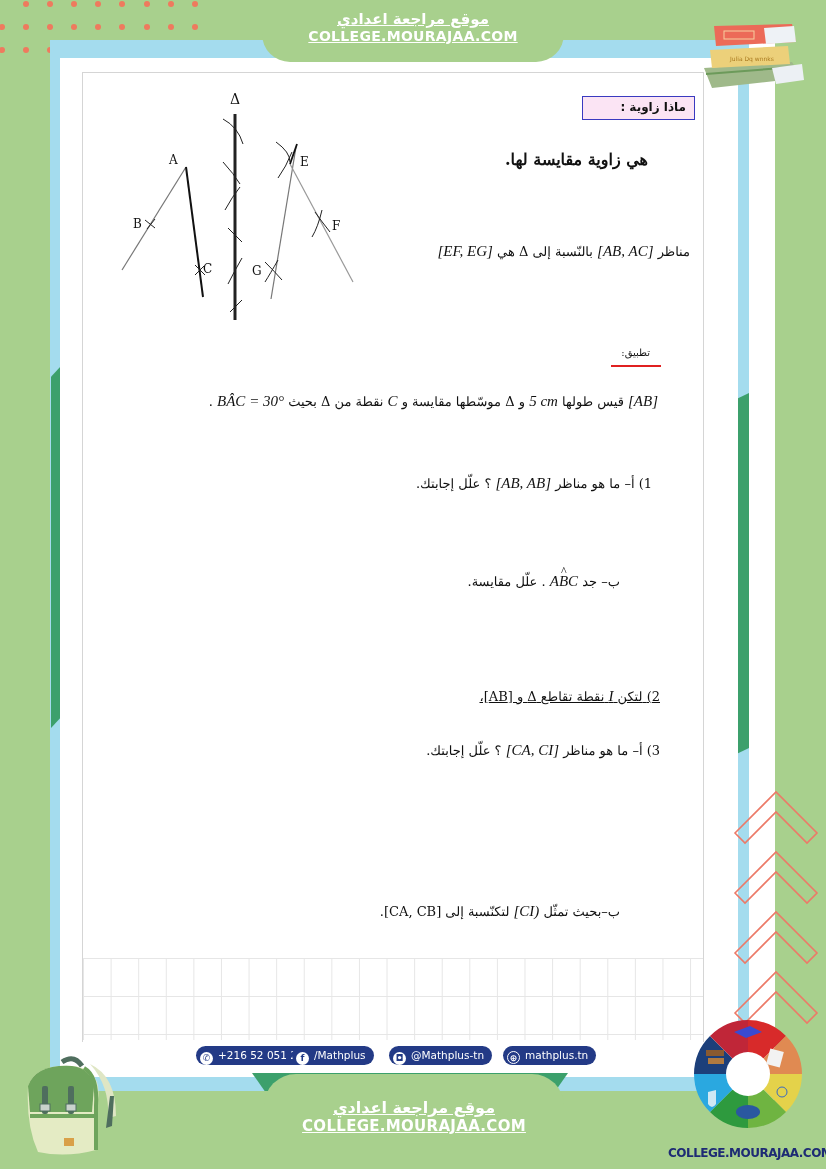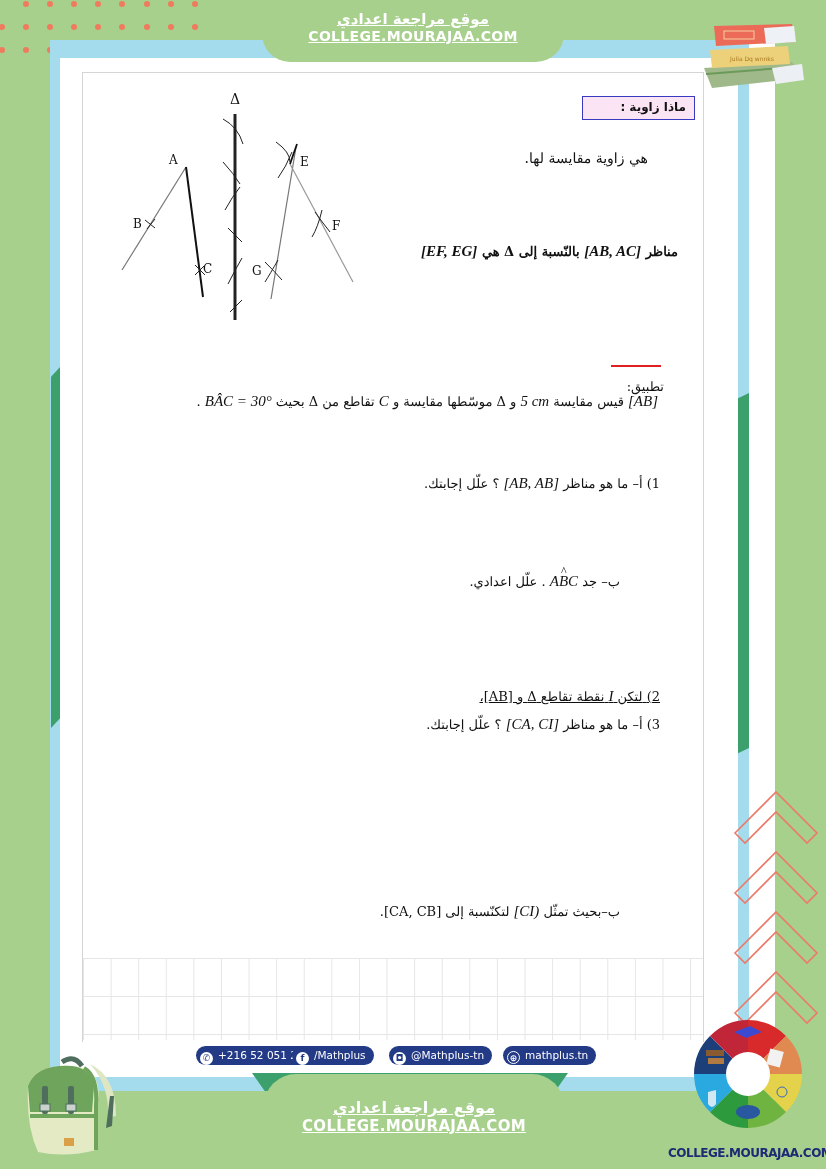--- a/index.html
+++ b/index.html
@@ -28,22 +28,22 @@
   .bottom-strip-dark { position: absolute; left: 252px; top: 1073px; width: 316px; height: 18px; background: #3ca06c; clip-path: polygon(0 0, 100% 0, 96% 100%, 4% 100%); }
   .pill-bottom { position: absolute; left: 264px; top: 1074px; width: 300px; height: 95px; background: #a8d08d; border-radius: 32px 32px 0 0; text-align: center; color: #fff; }
   .pill-bottom .ar { font-family: "DejaVu Sans", sans-serif; font-size: 16px; font-weight: bold; margin-top: 24px; text-decoration: underline; direction: rtl; }
   .pill-bottom .url { font-family: "DejaVu Sans", sans-serif; font-size: 15px; font-weight: bold; text-decoration: underline; letter-spacing: 0.3px; }
 
   .section-box { position: absolute; left: 582px; top: 96px; width: 113px; height: 24px; background: #fbe4f4; border: 1.5px solid #3a3ac0;
                  font-family: "DejaVu Sans", sans-serif; font-size: 12px; font-weight: bold; direction: rtl; text-align: right; padding: 3px 8px 0 0; color: #111; }
 
   .t { position: absolute; direction: rtl; font-family: "DejaVu Serif", serif; font-size: 13px; color: #111; white-space: nowrap; }
   .t .m { font-style: italic; font-family: "Liberation Serif", serif; font-size: 15px; unicode-bidi: isolate; direction: ltr; }
-  .def { right: 178px; top: 150px; font-weight: normal; font-size: 14px; }
-  .tatbiq { right: 162px; top: 347px; font-size: 13px; margin-top: 32px; }
+  .def { right: 178px; top: 150px; font-weight: bold; font-size: 16px; }
+  .tatbiq { right: 176px; top: 347px; font-size: 10px; }
   .tatbiq-underline { position: absolute; left: 611px; top: 365px; width: 50px; height: 2px; background: #e02020; }
 
   .fig { position: absolute; left: 100px; top: 82px; width: 280px; height: 250px; }
   .badge { position: absolute; top: 1046px; height: 19px; background: #233a86; color: #fff; border-radius: 10px;
            font-family: "DejaVu Sans", sans-serif; font-size: 10.5px; line-height: 19px; padding: 0 8px 0 4px; white-space: nowrap; }
   .badge .ic { display: inline-block; width: 13px; height: 13px; border-radius: 50%; background: #fff; color: #233a86; font-size: 9px; line-height: 13px; text-align: center; margin-right: 5px; vertical-align: -2px; font-weight: bold; }
   .badge .ic.ring { background: transparent; color: #fff; border: 1px solid #fff; }
 
   .chev { position: absolute; }
   .wheel { position: absolute; left: 694px; top: 1020px; width: 108px; height: 108px; }
@@ -144,62 +144,62 @@
     <text x="130" y="22" font-size="14">Δ</text>
     <text x="69" y="82">A</text>
     <text x="33" y="146">B</text>
     <text x="103" y="191">C</text>
     <text x="200" y="84">E</text>
     <text x="232" y="148">F</text>
     <text x="152" y="193">G</text>
   </g>
 </svg>
 
-<div class="t" style="right:148px;top:243px;font-size:13px;font-weight:bold;">
+<div class="t" style="right:136px;top:243px;font-size:13px;">
   <span>مناظر</span>
   <span class="m">[AB, AC]</span>
   <span>بالنّسبة إلى Δ هي</span>
   <span class="m">[EF, EG]</span>
 </div>
 
 <div class="t tatbiq">تطبيق:</div>
 <div class="tatbiq-underline"></div>
 
 <div class="t" style="right:168px;top:393px;font-size:13px;">
   <span class="m">[AB]</span>
-  <span>قيس مقايسة</span>
+  <span>قيس طولها</span>
   <span class="m">5 cm</span>
   <span>و Δ موسّطها مقايسة و</span>
   <span class="m">C</span>
-  <span>تقاطع من Δ بحيث</span>
+  <span>نقطة من Δ بحيث</span>
   <span class="m">BÂC = 30°</span>
   <span>.</span>
 </div>
 
-<div class="t" style="right:166px;top:475px;">
+<div class="t" style="right:174px;top:475px;">
   <span>1)</span>
   <span>أ– ما هو مناظر</span>
   <span class="m">[AB, AB]</span>
   <span>؟ علّل إجابتك.</span>
 </div>
 
 <div class="t" style="right:206px;top:573px;">
   <span>ب– جد</span>
   <span class="m">A<span style="position:relative">B<span style="position:absolute;left:2px;top:-9px;font-style:normal;font-size:12px">^</span></span>C</span>
-  <span>. علّل اعدادي.</span>
+  <span>. علّل مقايسة.</span>
 </div>
 
 <div class="t" style="right:166px;top:688px;text-decoration:underline;">
   <span>2)</span>
   <span>لتكن</span>
   <span class="m">I</span>
   <span>نقطة تقاطع Δ و [AB]،</span>
 </div>
 
-<div class="t" style="right:166px;top:716px;">
+<div class="t" style="right:166px;top:742px;">
   <span>3)</span>
   <span>أ– ما هو مناظر</span>
   <span class="m">[CA, CI]</span>
   <span>؟ علّل إجابتك.</span>
 </div>
 
 <div class="t" style="right:206px;top:903px;">
   <span>ب–بحيث تمثّل</span>
   <span class="m">[CI)</span>
   <span>لتكنّسبة إلى [CA, CB].</span>

